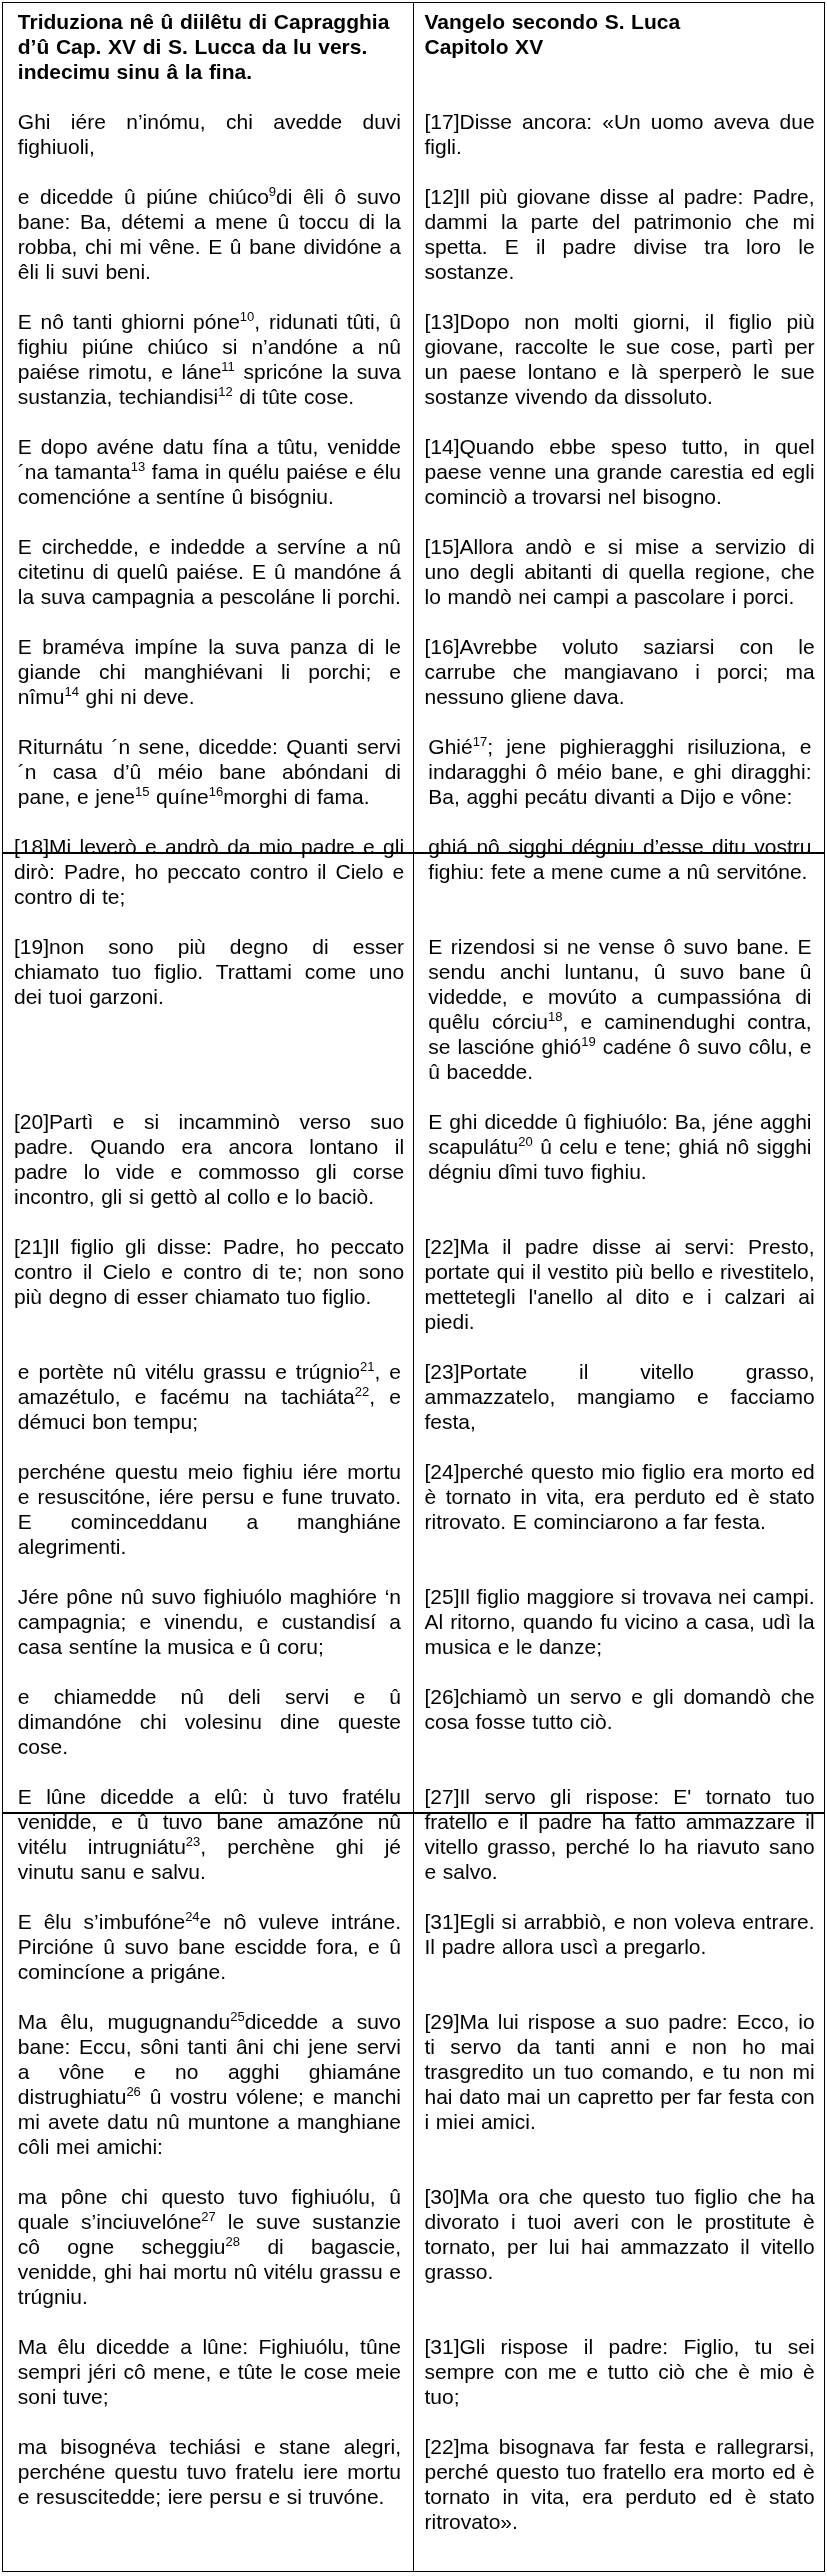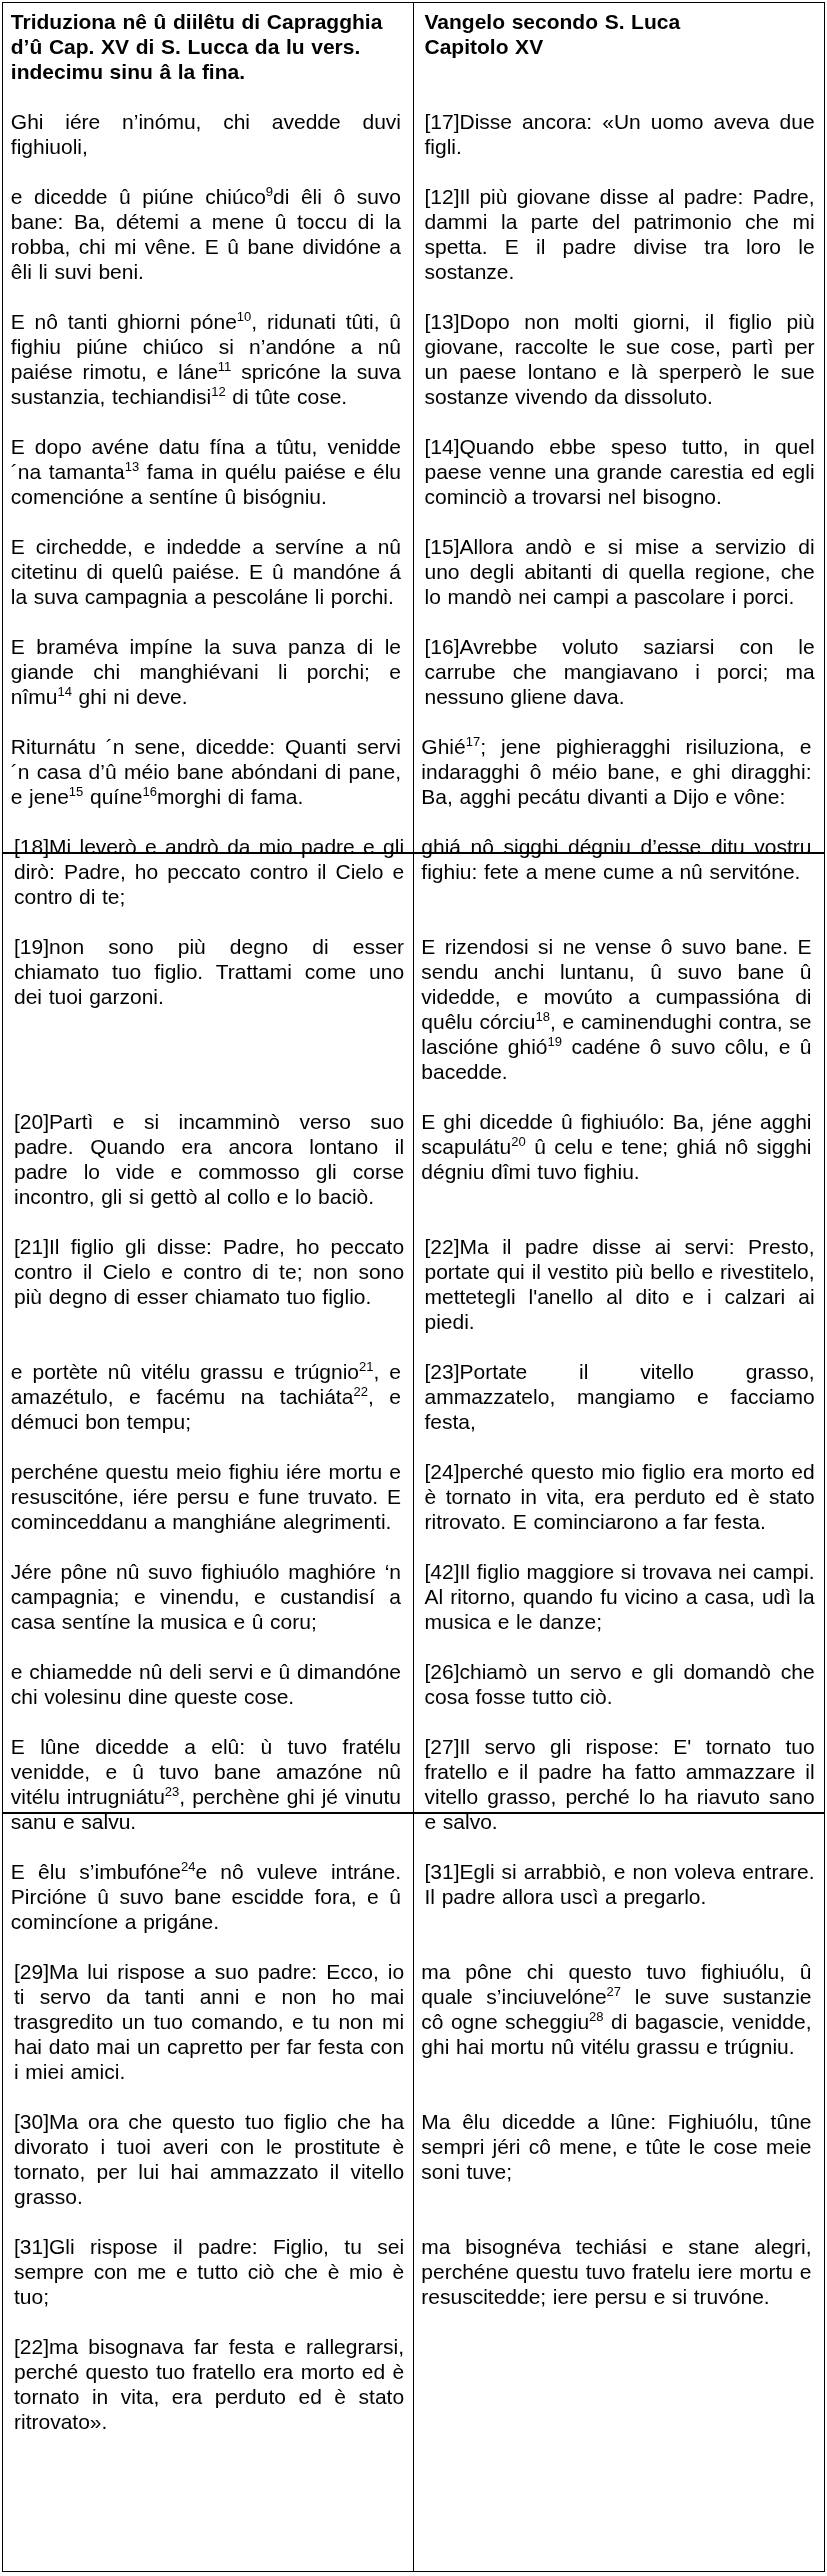--- a/index.html
+++ b/index.html
@@ -26,21 +26,21 @@
     grid-template-columns: 1fr 1fr;
     row-gap: 25px;
     padding: 6.2px 0 31px 0;
   }
   .cell {
     font-size: 21px;
     line-height: 25px;
     text-align: justify;
     word-spacing: 0.8px;
   }
-  .cell.left  { padding: 0 12.5px 0 7.8px; }
+  .cell.left  { padding: 0 12.5px 0 7.8px; margin-left: 7px; }
   .cell.right { padding: 0 9.4px 0 11px; }
   .header-cell {
     font-weight: bold;
     text-align: left;
     white-space: pre-line;
   }
   .cell sup {
     font-size: 0.62em;
     line-height: 0;
     vertical-align: super;
@@ -95,27 +95,28 @@
       <div class="cell left">E rizendosi si ne vense ô suvo bane. E sendu anchi luntanu, û suvo bane û videdde, e movúto a cumpassióna di quêlu córciu<sup>18</sup>, e caminendughi contra, se lascióne ghió<sup>19</sup> cadéne ô suvo côlu, e û bacedde.</div>
       <div class="cell right">[20]Partì e si incamminò verso suo padre. Quando era ancora lontano il padre lo vide e commosso gli corse incontro, gli si gettò al collo e lo baciò.</div>
       <div class="cell left">E ghi dicedde û fighiuólo: Ba, jéne agghi scapulátu<sup>20</sup> û celu e tene; ghiá nô sigghi dégniu dîmi tuvo fighiu.</div>
       <div class="cell right">[21]Il figlio gli disse: Padre, ho peccato contro il Cielo e contro di te; non sono più degno di esser chiamato tuo figlio.</div>
       <div class="cell right">[22]Ma il padre disse ai servi: Presto, portate qui il vestito più bello e rivestitelo, mettetegli l'anello al dito e i calzari ai piedi.</div>
       <div class="cell left">e portète nû vitélu grassu e trúgnio<sup>21</sup>, e amazétulo, e facému na tachiáta<sup>22</sup>, e démuci bon tempu;</div>
       <div class="cell right">[23]Portate il vitello grasso, ammazzatelo, mangiamo e facciamo festa,</div>
       <div class="cell left">perchéne questu meio fighiu iére mortu e resuscitóne, iére persu e fune truvato. E cominceddanu a manghiáne alegrimenti.</div>
       <div class="cell right">[24]perché questo mio figlio era morto ed è tornato in vita, era perduto ed è stato ritrovato. E cominciarono a far festa.</div>
       <div class="cell left">Jére pône nû suvo fighiuólo maghióre ‘n campagnia; e vinendu, e custandisí a casa sentíne la musica e û coru;</div>
-      <div class="cell right">[42]Il figlio maggiore si trovava nei campi. Al ritorno, quando fu vicino a casa, udì la musica e le danze;</div>
+      <div class="cell right">[25]Il figlio maggiore si trovava nei campi. Al ritorno, quando fu vicino a casa, udì la musica e le danze;</div>
       <div class="cell left">e chiamedde nû deli servi e û dimandóne chi volesinu dine queste cose.</div>
       <div class="cell right">[26]chiamò un servo e gli domandò che cosa fosse tutto ciò.</div>
       <div class="cell left">E lûne dicedde a elû: ù tuvo fratélu venidde, e û tuvo bane amazóne nû vitélu intrugniátu<sup>23</sup>, perchène ghi jé vinutu sanu e salvu.</div>
       <div class="cell right">[27]Il servo gli rispose: E' tornato tuo fratello e il padre ha fatto ammazzare il vitello grasso, perché lo ha riavuto sano e salvo.</div>
       <div class="cell left">E êlu s’imbufóne<sup>24</sup>e nô vuleve intráne. Pircióne û suvo bane escidde fora, e û comincíone a prigáne.</div>
       <div class="cell right">[31]Egli si arrabbiò, e non voleva entrare. Il padre allora uscì a pregarlo.</div>
+      <div class="cell left">Ma êlu, mugugnandu<sup>25</sup>dicedde a suvo bane: Eccu, sôni tanti âni chi jene servi a vône e no agghi ghiamáne distrughiatu<sup>26</sup> û vostru vólene; e manchi mi avete datu nû muntone a manghiane côli mei amichi:</div>
       <div class="cell right">[29]Ma lui rispose a suo padre: Ecco, io ti servo da tanti anni e non ho mai trasgredito un tuo comando, e tu non mi hai dato mai un capretto per far festa con i miei amici.</div>
       <div class="cell left">ma pône chi questo tuvo fighiuólu, û quale s’inciuvelóne<sup>27</sup> le suve sustanzie cô ogne scheggiu<sup>28</sup> di bagascie, venidde, ghi hai mortu nû vitélu grassu e trúgniu.</div>
       <div class="cell right">[30]Ma ora che questo tuo figlio che ha divorato i tuoi averi con le prostitute è tornato, per lui hai ammazzato il vitello grasso.</div>
       <div class="cell left">Ma êlu dicedde a lûne: Fighiuólu, tûne sempri jéri cô mene, e tûte le cose meie soni tuve;</div>
       <div class="cell right">[31]Gli rispose il padre: Figlio, tu sei sempre con me e tutto ciò che è mio è tuo;</div>
       <div class="cell left">ma bisognéva techiási e stane alegri, perchéne questu tuvo fratelu iere mortu e resuscitedde; iere persu e si truvóne.</div>
       <div class="cell right">[22]ma bisognava far festa e rallegrarsi, perché questo tuo fratello era morto ed è tornato in vita, era perduto ed è stato ritrovato».</div>
     </div>
   <div class="vertical-divider"></div>
   <div class="row-divider d1"></div>

